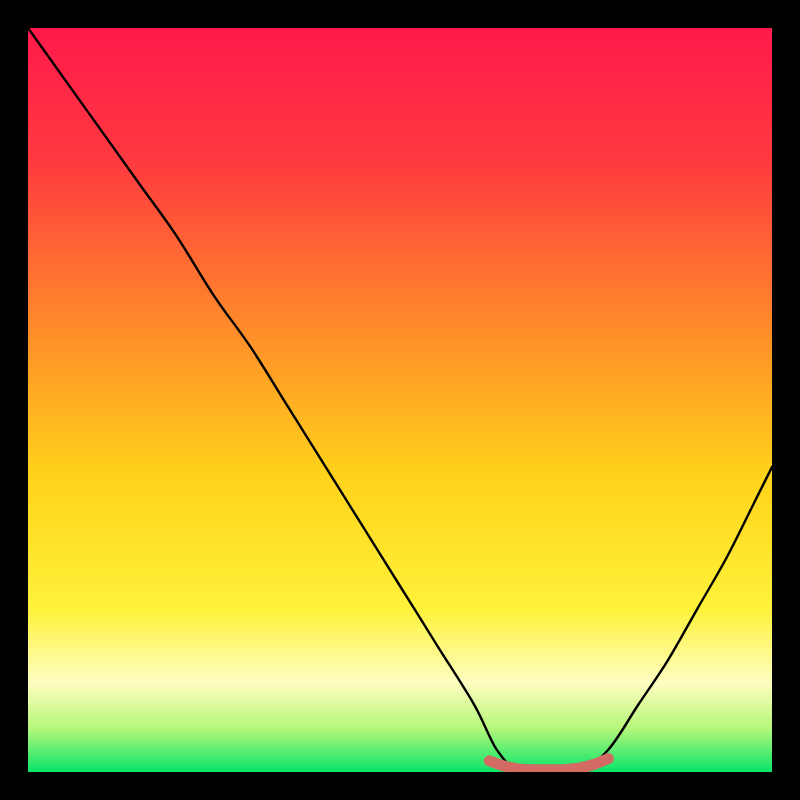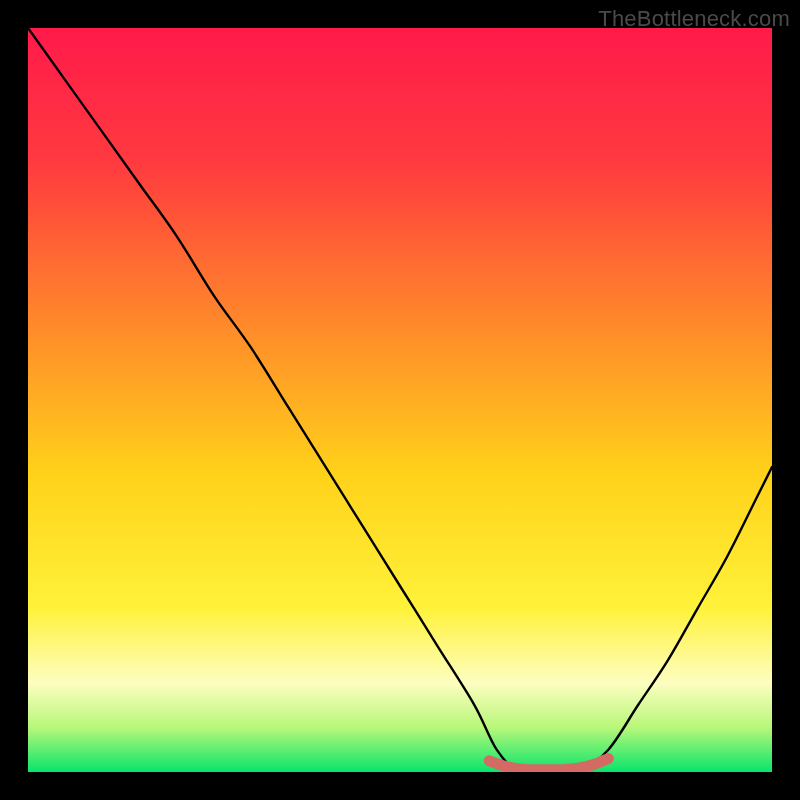--- a/index.html
+++ b/index.html
@@ -37,21 +37,20 @@
   .plot-area svg {
     display: block;
     width: 100%;
     height: 100%;
   }
 </style>
 </head>
 <body>
 
 <div class="container">
-  <div class="watermark">TheBottleneck.com</div>
 
   <div class="plot-area">
     <svg viewBox="0 0 744 744" preserveAspectRatio="none">
       <defs>
         <linearGradient id="bg-grad" x1="0" y1="0" x2="0" y2="1">
             <stop offset="0%" stop-color="#ff1a4b"></stop>
             <stop offset="18%" stop-color="#ff3a3f"></stop>
             <stop offset="40%" stop-color="#ff8a2a"></stop>
             <stop offset="60%" stop-color="#ffd21a"></stop>
             <stop offset="78%" stop-color="#fff23a"></stop>

